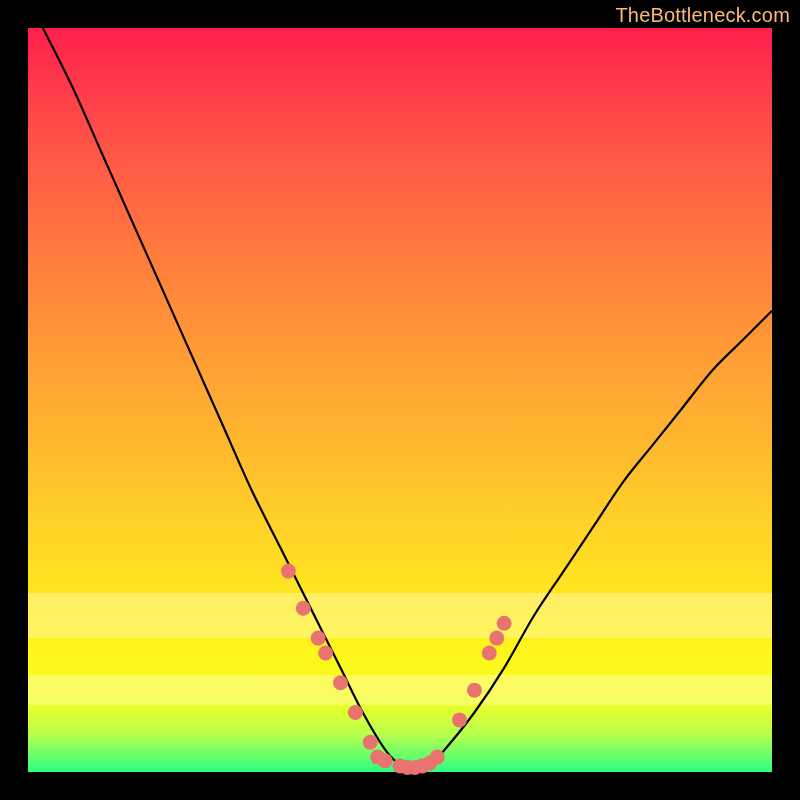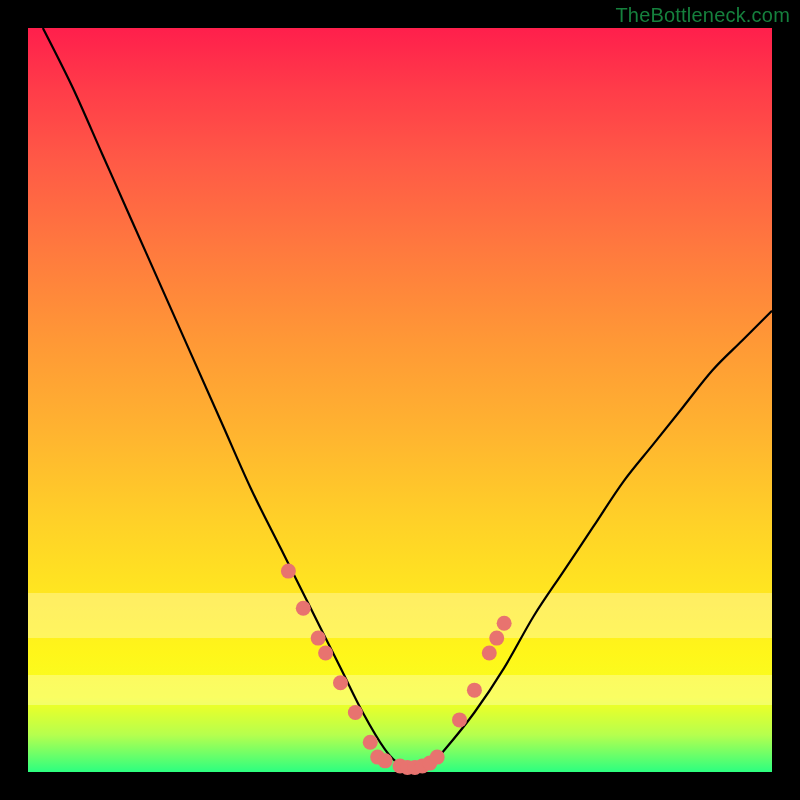--- a/index.html
+++ b/index.html
@@ -43,21 +43,21 @@
     position: absolute;
     left: 28px;
     width: 744px;
     background: #fffde0;
     opacity: 0.35;
   }
   .watermark {
     position: absolute;
     top: 4px;
     right: 10px;
-    color: #15803d;
+    color: #fdba74;
     font-size: 20px;
     font-weight: 500;
     letter-spacing: 0.2px;
     user-select: none;
   }
   svg.curve {
     position: absolute;
     left: 28px;
     top: 28px;
     width: 744px;

